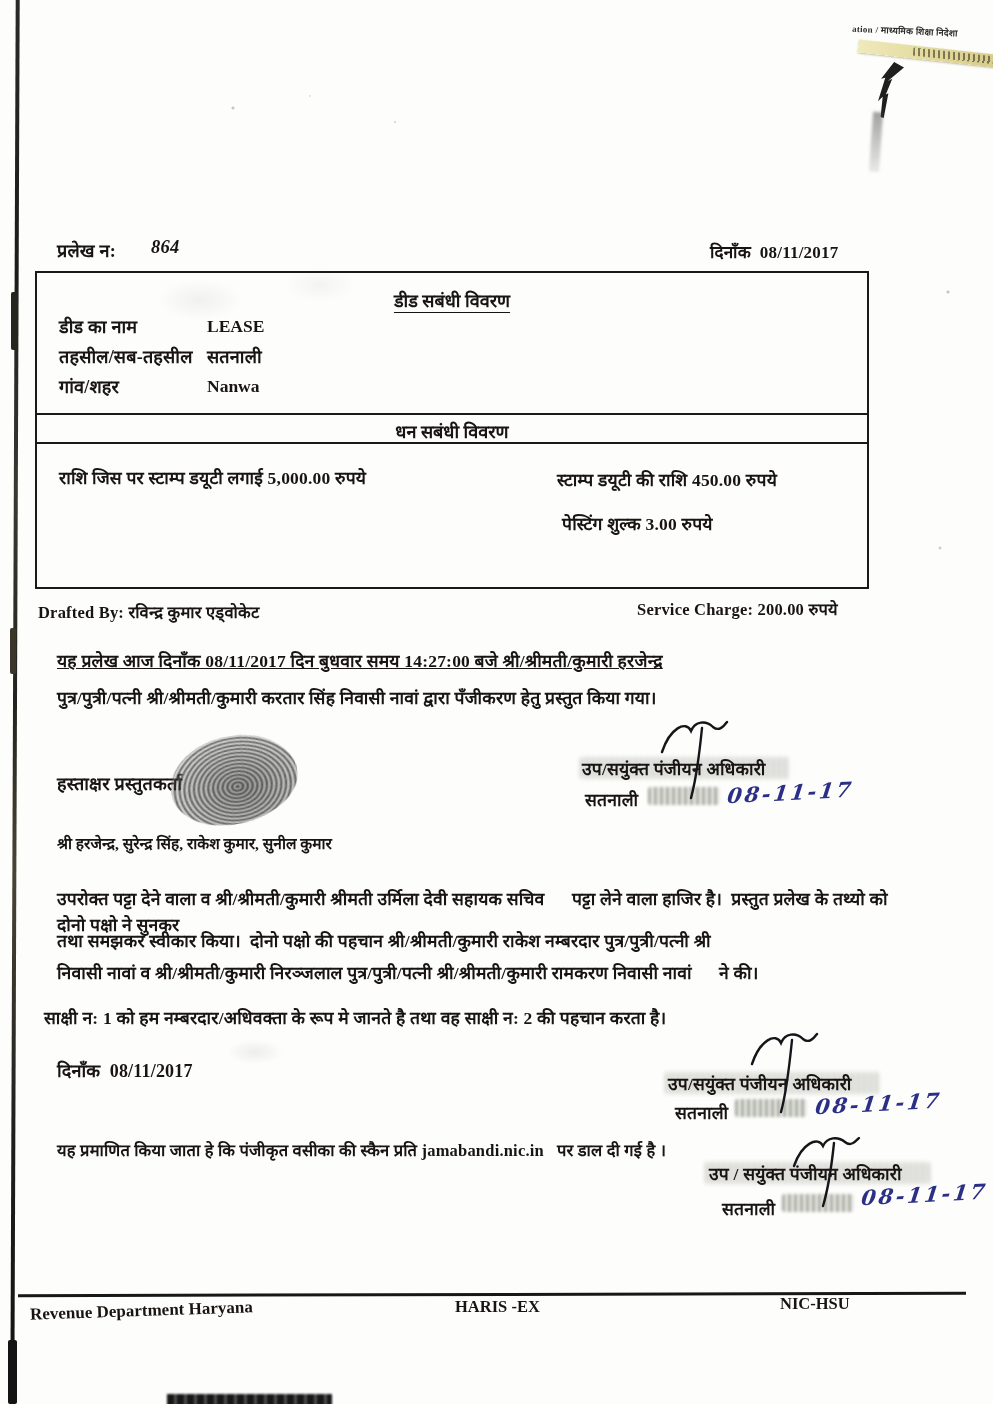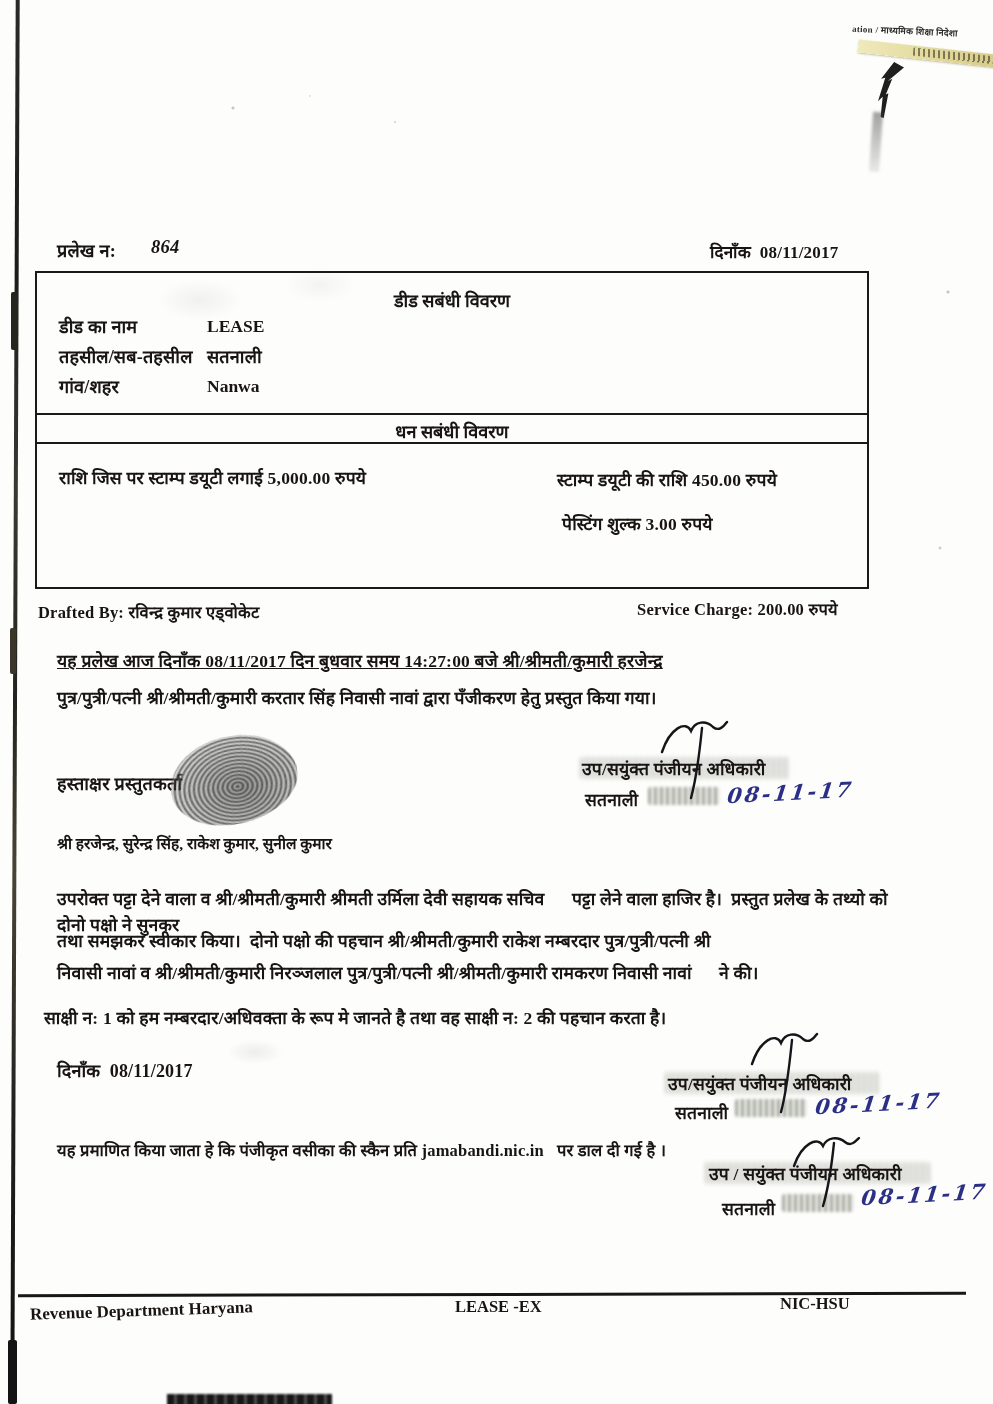--- a/index.html
+++ b/index.html
@@ -29,21 +29,21 @@
   .scan-edge{position:absolute;left:13px;top:-8px;width:4px;height:1420px;
     background:linear-gradient(180deg,#2a2a2a 0%,#1c1c1c 20%,#3a3a33 35%,#23231d 50%,#4a4435 62%,#1f1f1f 80%,#111 100%);
     transform:rotate(.22deg);}
   .scan-blob{position:absolute;background:#26261f;border-radius:2px;}
   
   .main-box{position:absolute;left:35px;top:271px;width:830px;height:314px;
     border:2.5px solid #1a1a1a;}
   .divider{position:absolute;left:0;width:100%;height:2.2px;background:#1a1a1a;}
   .section-title{position:absolute;left:0;width:100%;text-align:center;
     font-weight:700;font-size:18px;}
-  .underlined{text-underline-offset:5px;}
+  .underlined{text-decoration:underline;text-underline-offset:5px;}
   
   .footer-line{position:absolute;left:18px;top:1293px;width:948px;height:2.6px;
     background:#171717;transform:rotate(-.15deg);}
   
   .fingerprint{position:absolute;left:170px;top:736px;width:128px;height:88px;
     border-radius:52% 48% 55% 45%/55% 50% 50% 45%;
     background:
       repeating-radial-gradient(ellipse at 52% 58%,rgba(30,30,30,.62) 0 1.2px,rgba(250,250,250,.15) 2.4px 3.6px,rgba(45,45,45,.5) 4.8px),
       radial-gradient(ellipse at 55% 60%,rgba(60,60,60,.75),rgba(90,90,90,.35) 70%,transparent 100%);
     filter:blur(.7px) contrast(.95);
@@ -171,16 +171,16 @@
 <div class="smudge" style="left:782px;top:1194px;width:72px;height:18px;"></div>
 <div class="abs hw-date" style="left:862px;top:1182px;">08-11-17</div>
 <div class="sig" style="left:790px;top:1134px;">
   <svg width="70" height="74" viewBox="0 0 70 74">
       <path d="M4 32 C12 9 28 2 33 12 C37 3 48 2 55 8 C61 13 66 7 69 4 M44 9 C42 28 39 52 33 72" stroke="#15151a" stroke-width="2.4" fill="none" stroke-linecap="round"></path>
     </svg>
 </div>
 
 <div class="footer-line"></div>
 <div class="abs lat tilt-rdh" style="left:30px;top:1301px;font-size:17px;">Revenue Department Haryana</div>
-<div class="abs lat" style="left:455px;top:1297px;">LEASE -EX</div>
+<div class="abs lat" style="left:455px;top:1297px;">HARIS -EX</div>
 <div class="abs lat" style="left:780px;top:1294px;">NIC-HSU</div>
 
 <div class="bottom-strip"></div>
 
 </body></html>

